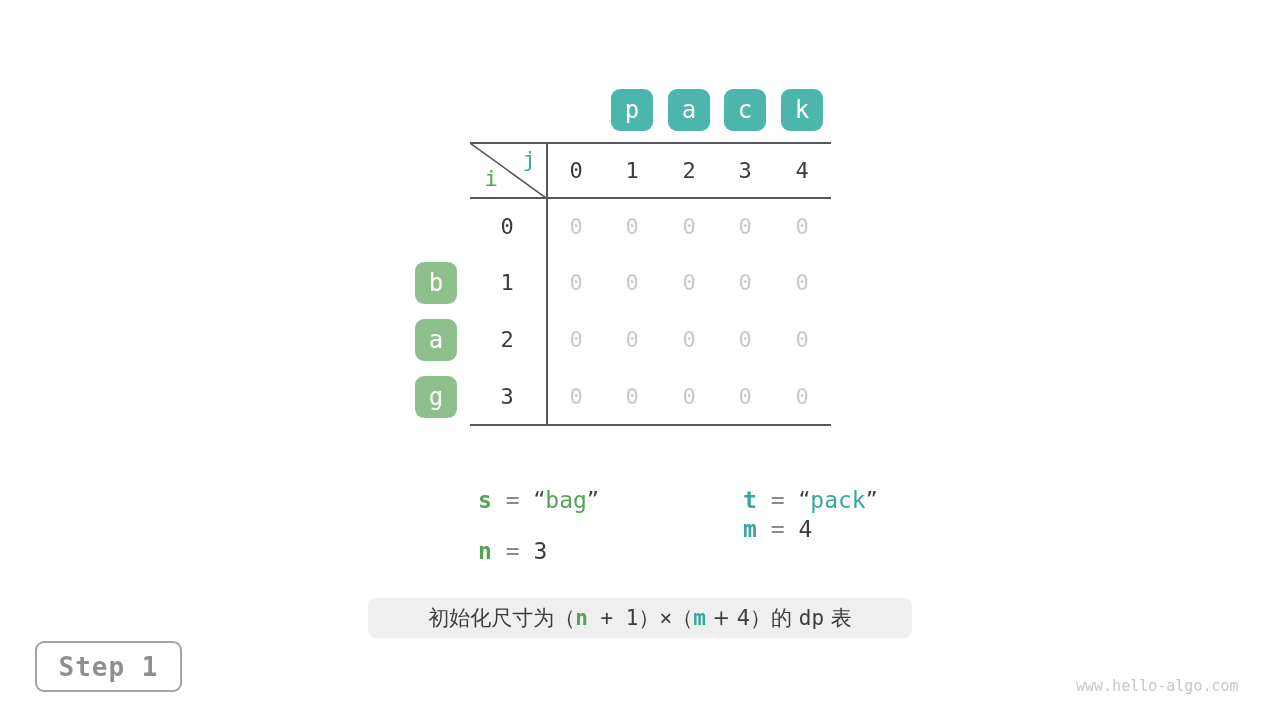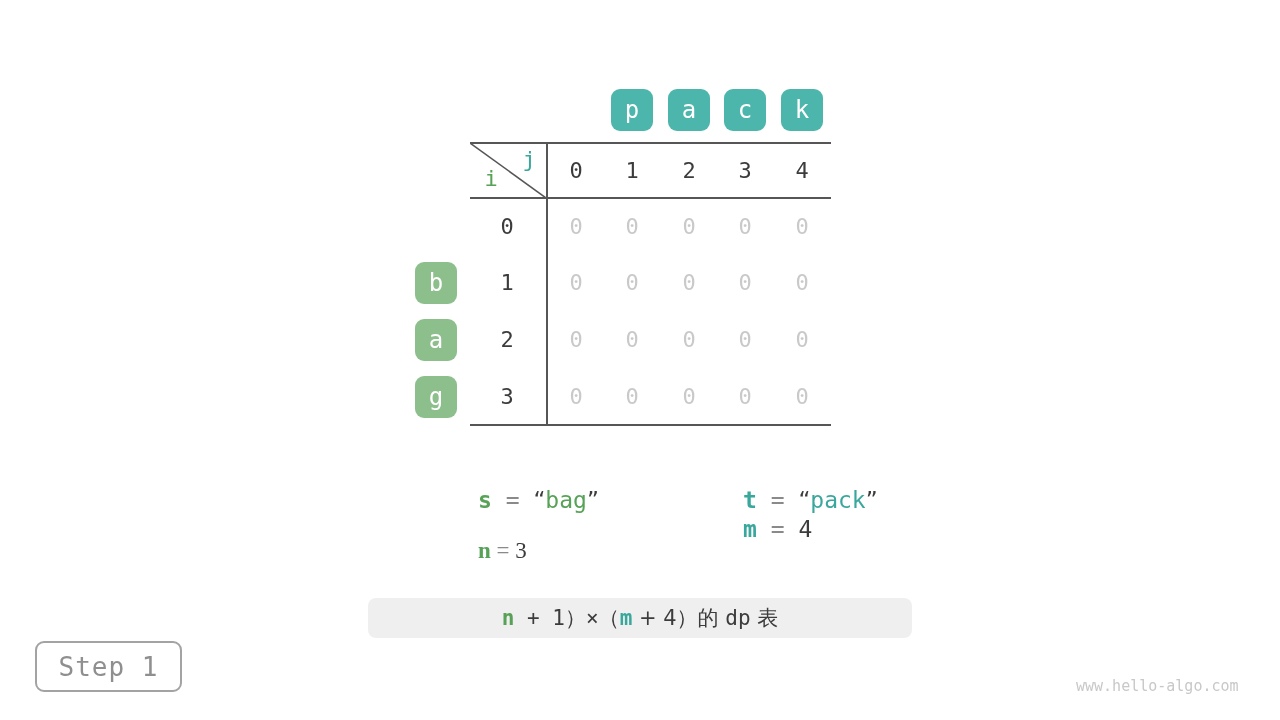--- a/index.html
+++ b/index.html
@@ -89,21 +89,21 @@
     position: absolute;
     left: 35px; top: 641px;
     width: 147px; height: 51px;
     background: #ffffff;
     border: 2px solid var(--step-border);
     border-radius: 9px;
     display: flex;
     align-items: center;
     justify-content: center;
     font-size: 26px;
-    font-weight: normal;
+    font-weight: bold;
     color: var(--step-text);
     letter-spacing: 1px;
   }
   .watermark {
     position: absolute;
     left: 1076px; top: 677px;
     font-size: 15px;
     color: var(--watermark);
   }
   svg.diag { position: absolute; left: 470px; top: 143px; }
@@ -165,25 +165,25 @@
   <span class="num cell" style="left:556px; top:382px;">0</span>
   <span class="num cell" style="left:612px; top:382px;">0</span>
   <span class="num cell" style="left:669px; top:382px;">0</span>
   <span class="num cell" style="left:725px; top:382px;">0</span>
   <span class="num cell" style="left:782px; top:382px;">0</span>
 
   <div class="varline" style="left:443px; top:485px;"><span class="vname green">s</span><span class="veq"> = </span><span class="vquote">“</span><span class="vval green">bag</span><span class="vquote">”</span></div>
 
   <div class="varline" style="left:708px; top:485px;"><span class="vname teal">t</span><span class="veq"> = </span><span class="vquote">“</span><span class="vval teal">pack</span><span class="vquote">”</span></div>
 
-  <div class="varline" style="left:443px; top:536px;font-family:Liberation Serif, serif;"><span class="vname green">n</span><span class="veq"> = </span><span>3</span></div>
+  <div class="varline" style="left:443px; top:536px;"><span class="vname green">n</span><span class="veq"> = </span><span>3</span></div>
 
   <div class="varline" style="left:708px; top:514px;"><span class="vname teal">m</span><span class="veq"> = </span><span>4</span></div>
 
-  <div class="caption"><span class="mono n">n</span><span class="mono"> + 1）×（</span><span class="mono m">m</span><span> + 4）的 </span><span class="mono">dp</span><span> 表</span></div>
+  <div class="caption"><span>初始化尺寸为（</span><span class="mono n">n</span><span class="mono"> + 1）×（</span><span class="mono m">m</span><span> + 4）的 </span><span class="mono">dp</span><span> 表</span></div>
 
   <div class="step">
       <span>Step 1</span>
     </div>
 
   <div class="watermark">www.hello-algo.com</div>
 
 </div>
 
 </body></html>

